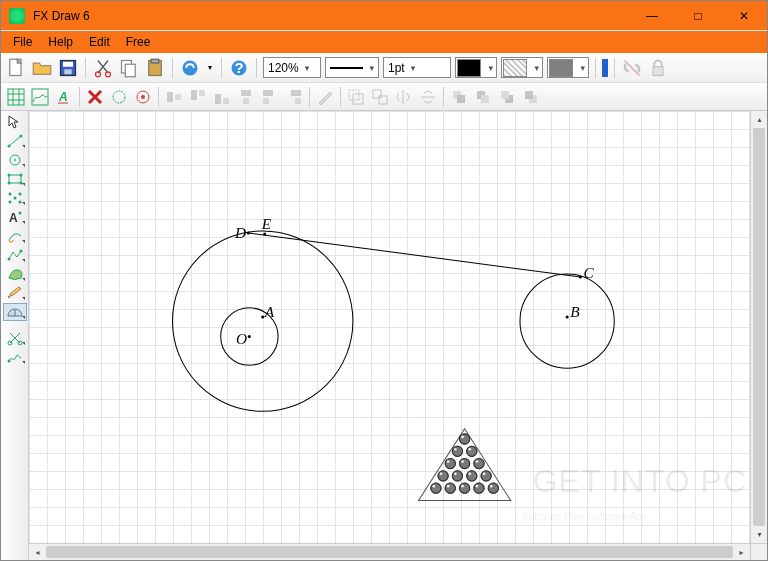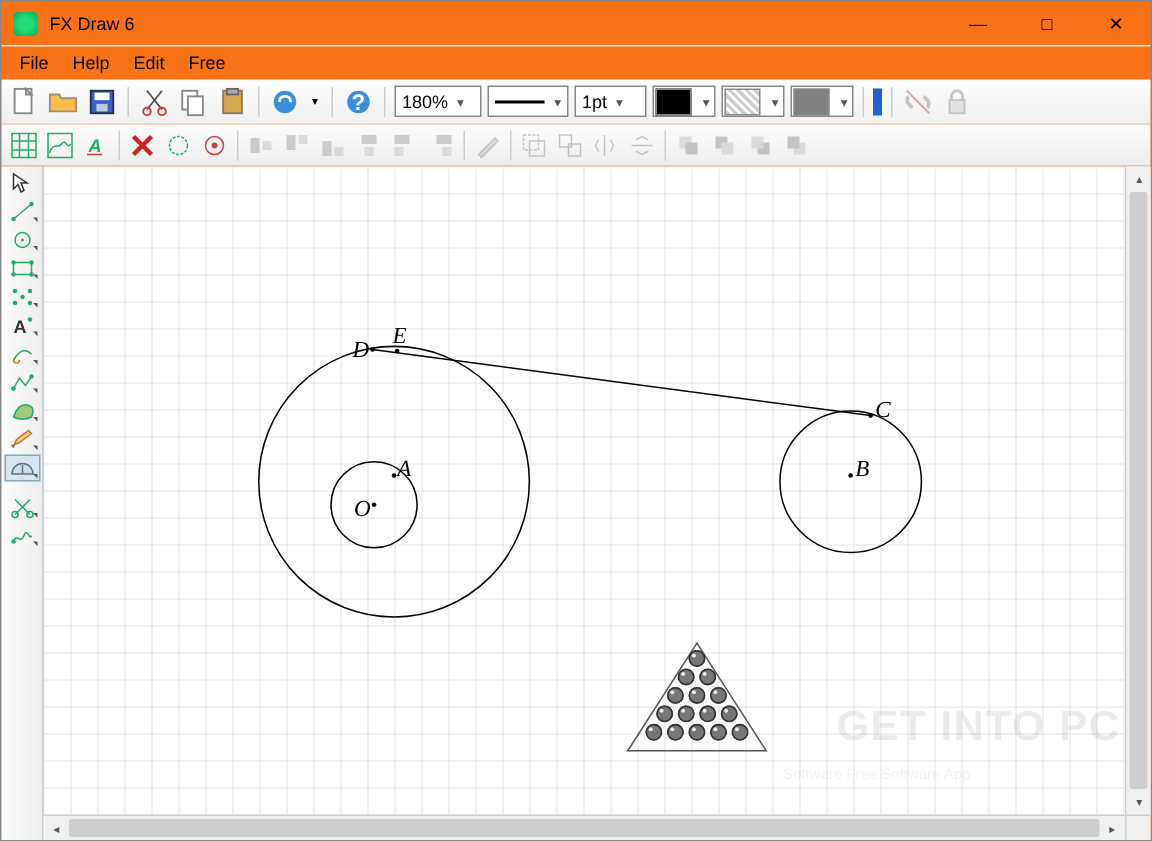--- a/index.html
+++ b/index.html
@@ -30,21 +30,21 @@
 .side-btn .dd{position:absolute;right:1px;bottom:1px;width:0;height:0;border-left:3px solid transparent;border-top:3px solid #555}
 .canvas-wrap{flex:1;position:relative;overflow:hidden;background:#fff}
 .grid{position:absolute;inset:0;background-image:linear-gradient(#e0e2ec 1px,transparent 1px),linear-gradient(90deg,#e0e2ec 1px,transparent 1px);background-size:18px 18px}
 .scroll-v{position:absolute;right:0;top:0;bottom:17px;width:17px;background:#f0f0f0;border-left:1px solid #ccc;display:flex;flex-direction:column}
 .scroll-h{position:absolute;left:0;right:17px;bottom:0;height:17px;background:#f0f0f0;border-top:1px solid #ccc;display:flex}
 .scroll-btn{width:17px;height:17px;background:#f0f0f0;display:flex;align-items:center;justify-content:center;font-size:8px;color:#555}
 .scroll-track{flex:1;background:#f0f0f0;position:relative}
 .scroll-thumb-v{position:absolute;left:2px;right:2px;top:0;height:100%;background:#cdcdcd;border-radius:2px}
 .scroll-thumb-h{position:absolute;top:2px;bottom:2px;left:0;width:100%;background:#cdcdcd;border-radius:2px}
 .scroll-corner{position:absolute;right:0;bottom:0;width:17px;height:17px;background:#f0f0f0;border-left:1px solid #ccc;border-top:1px solid #ccc}
-.watermark{position:absolute;right:20px;bottom:60px;font-size:28px;font-weight:700;color:rgba(0,0,0,0.08);letter-spacing:1px;font-family:Arial}
+.watermark{position:absolute;right:20px;bottom:60px;font-size:32px;font-weight:400;color:rgba(0,0,0,0.08);letter-spacing:1px;font-family:Arial}
 .watermark2{position:absolute;right:120px;bottom:38px;font-size:10px;color:rgba(0,0,0,0.06)}
 .drawing{position:absolute;inset:0}
 .pt-label{font-family:"Times New Roman",serif;font-size:15px;font-style:italic}
 .line-sample{width:44px;height:0;border-top:2px solid #000}
 </style>
 </head>
 <body>
 
 <div class="window">
 
@@ -116,28 +116,28 @@
       </div>
     <div class="tb-sep"></div>
     <div class="tb-btn">
         <svg viewBox="0 0 16 16">
           <circle cx="8" cy="8" r="6" fill="#3a8fdd"></circle>
           <text x="8" y="12" text-anchor="middle" fill="#fff" font-size="10" font-weight="bold">?</text>
         </svg>
       </div>
     <div class="tb-sep"></div>
     <div class="tb-combo" style="width:58px">
-        <span>180%</span>
+        <span>120%</span>
         <span class="arrow">▾</span>
       </div>
     <div class="tb-combo" style="width:54px;justify-content:center">
         <div class="line-sample"></div>
         <span class="arrow">▾</span>
       </div>
-    <div class="tb-combo" style="width:48px">
+    <div class="tb-combo" style="width:68px">
         <span>1pt</span>
         <span class="arrow">▾</span>
       </div>
     <div class="tb-combo" style="width:42px;padding:0">
         <div class="tb-swatch" style="background:#000;flex:1;margin:1px"></div>
         <span class="arrow" style="margin-right:3px">▾</span>
       </div>
     <div class="tb-combo" style="width:42px;padding:0">
         <div class="tb-swatch" style="background:repeating-linear-gradient(45deg,#ccc,#ccc 2px,#fff 2px,#fff 4px);flex:1;margin:1px"></div>
         <span class="arrow" style="margin-right:3px">▾</span>

